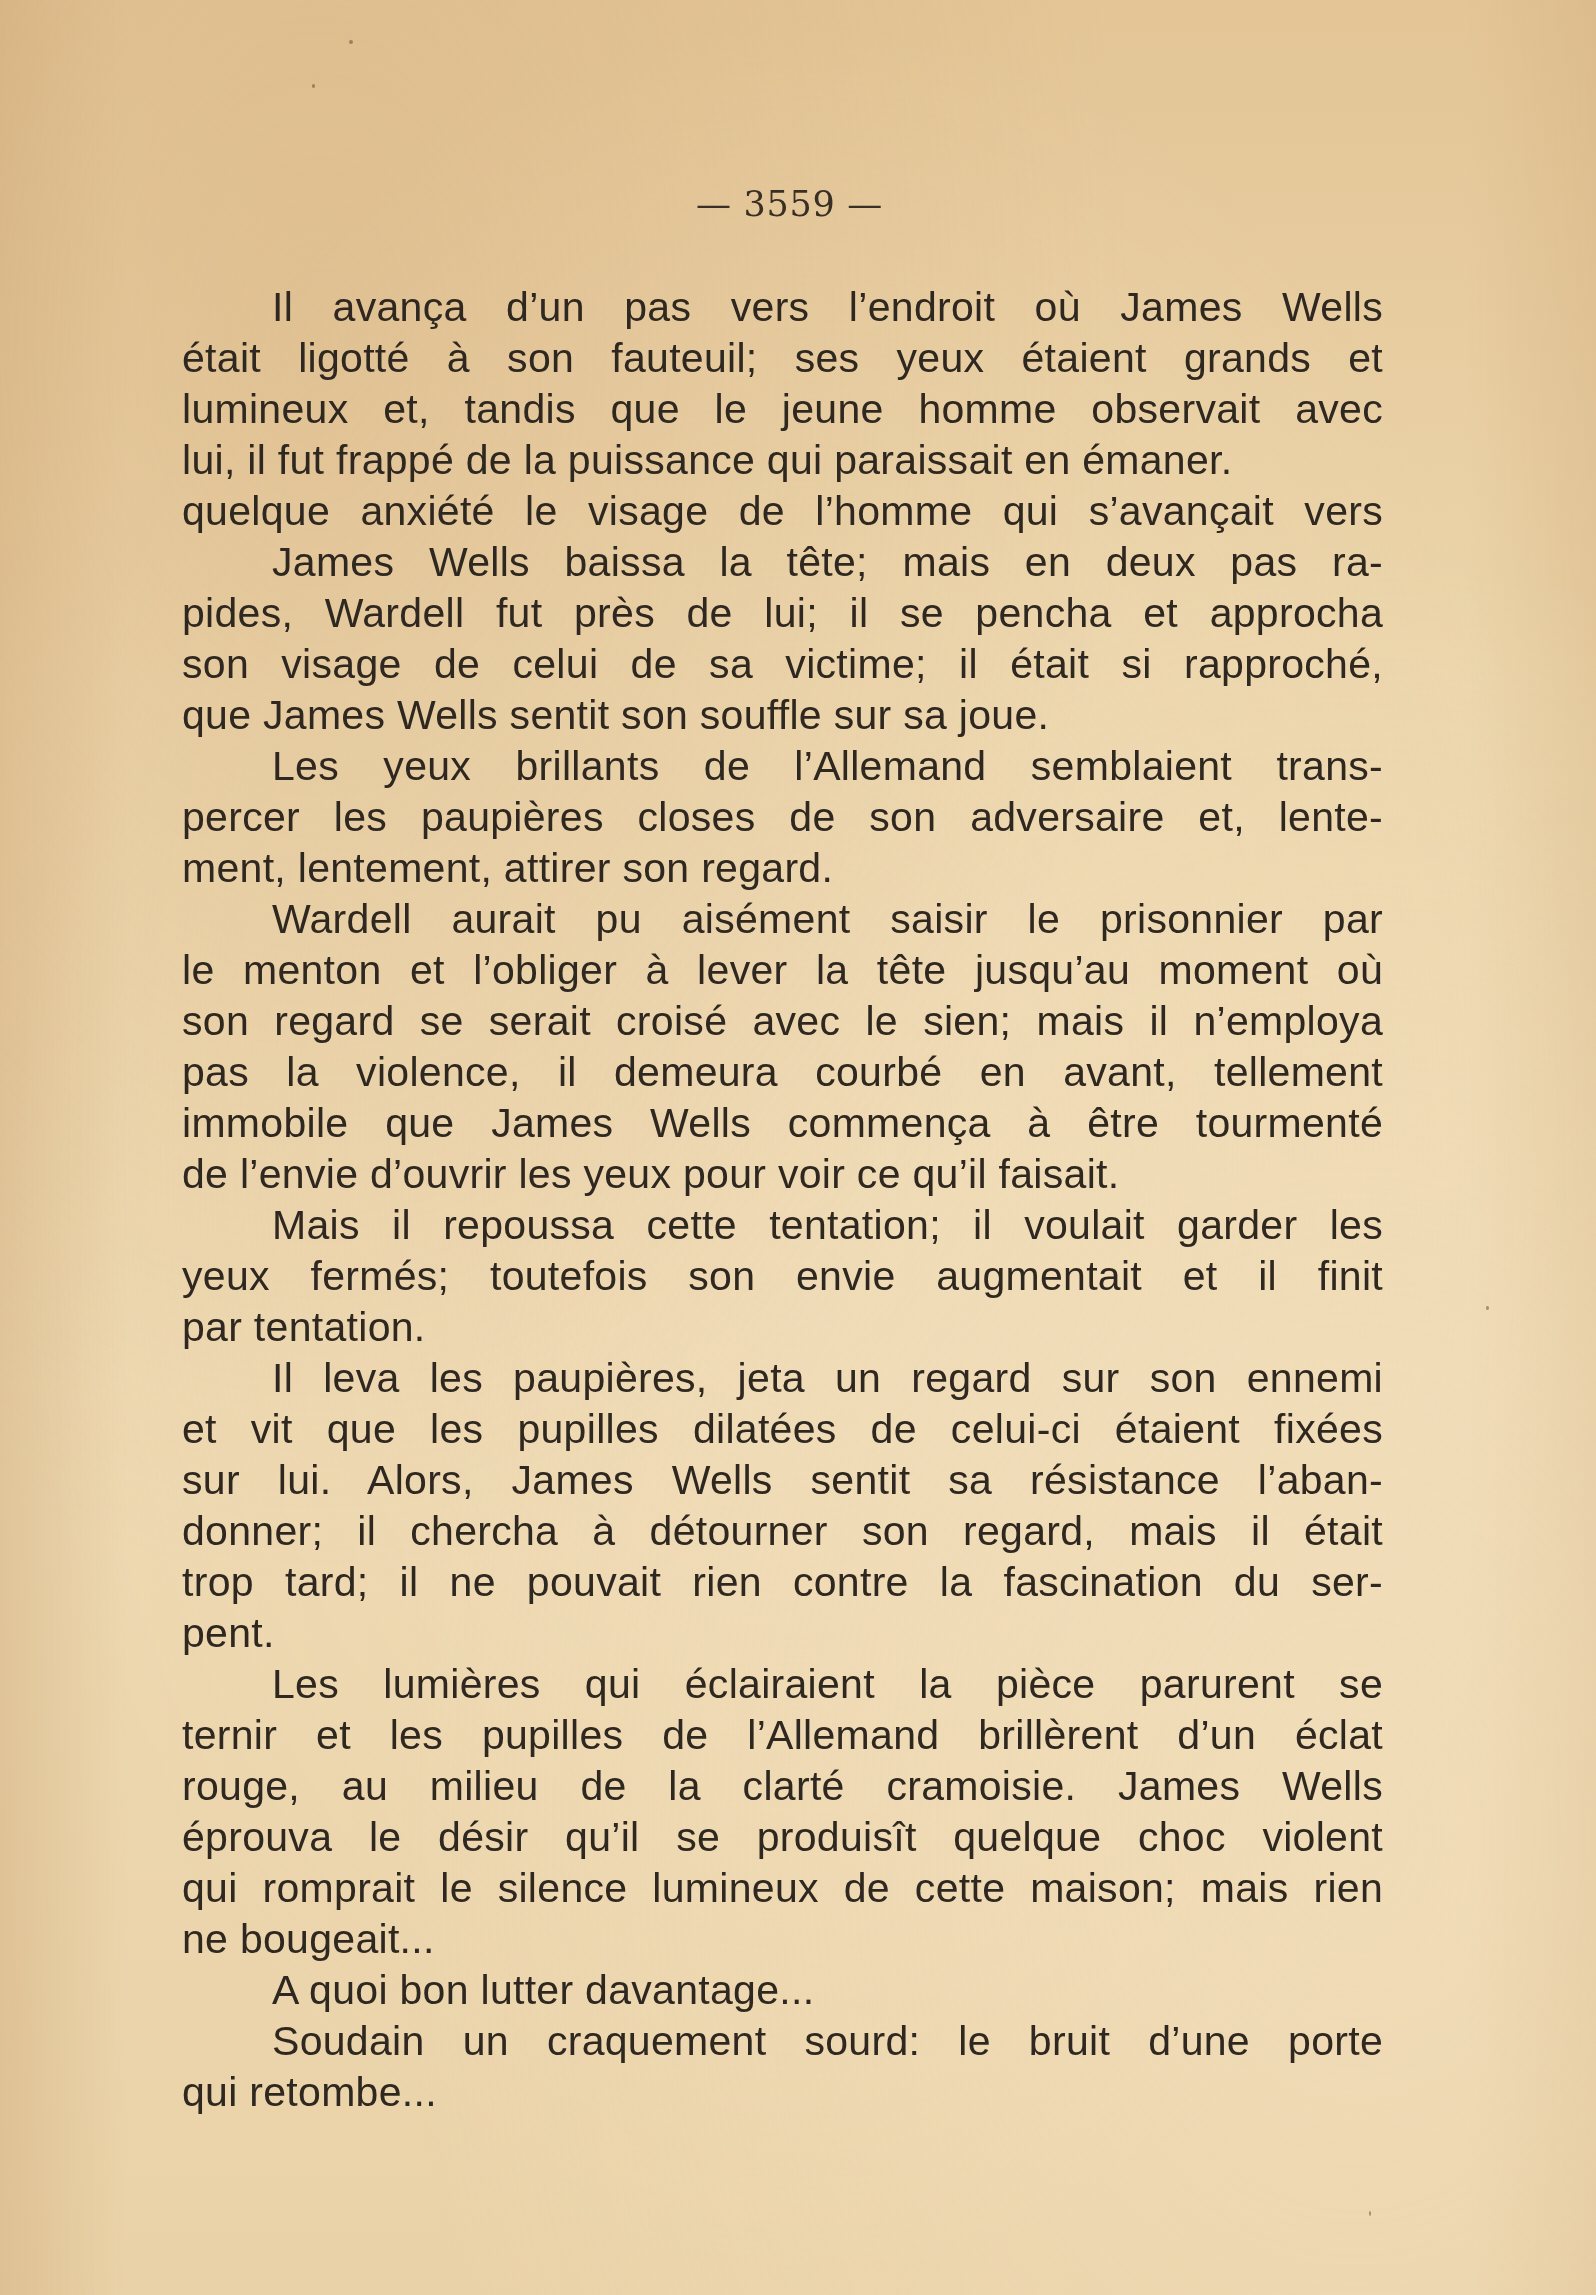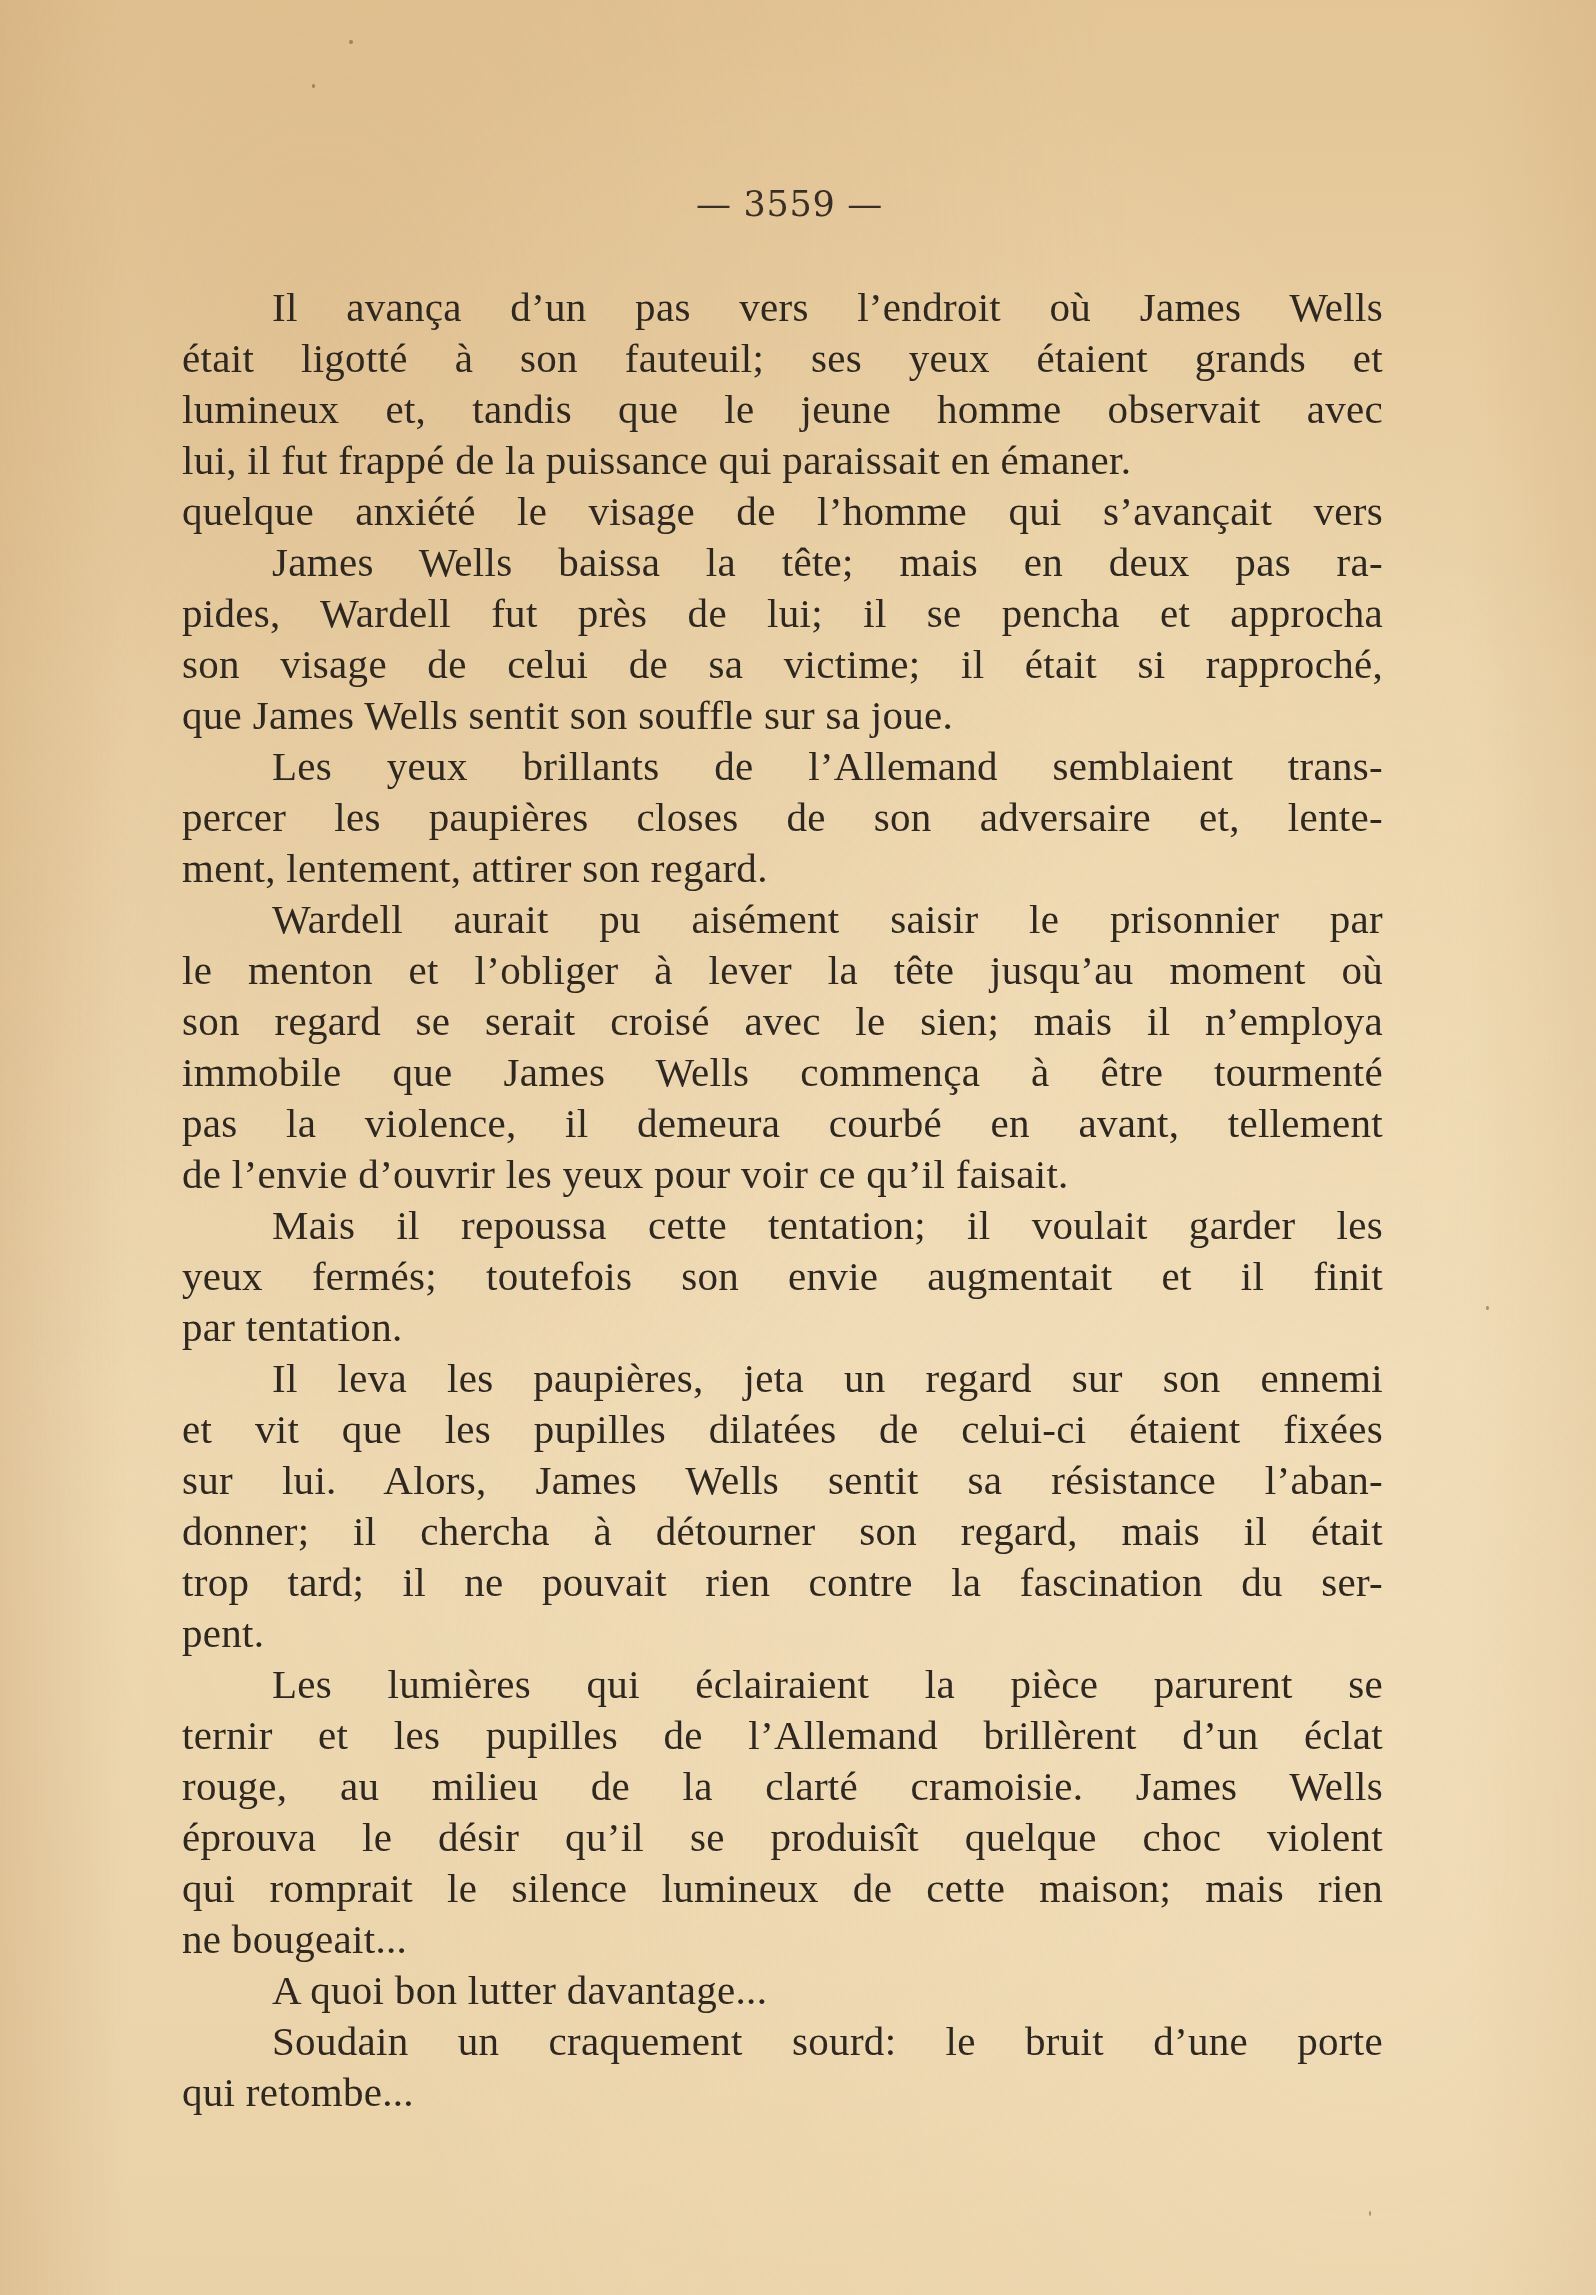--- a/index.html
+++ b/index.html
@@ -34,21 +34,21 @@
     font-family: "DejaVu Serif", serif;
     font-size: 35px;
     color: #3a2f24;
     letter-spacing: 0.7px;
   }
   .text-block {
     position: absolute;
     left: 182px;
     top: 282px;
     width: 1201px;
-    font-family: Liberation Serif, serif;
+    font-family: Liberation Sans, sans-serif;
     font-size: 41px;
     color: #2f2820;
   }
   .line {
     display: block;
     height: 51px;
     line-height: 51px;
     white-space: nowrap;
     text-align: justify;
     text-align-last: justify;
@@ -80,22 +80,22 @@
       <span class="line indent">James Wells baissa la tête; mais en deux pas ra-</span>
       <span class="line">pides, Wardell fut près de lui; il se pencha et approcha</span>
       <span class="line">son visage de celui de sa victime; il était si rapproché,</span>
       <span class="line last">que James Wells sentit son souffle sur sa joue.</span>
       <span class="line indent">Les yeux brillants de l’Allemand semblaient trans-</span>
       <span class="line">percer les paupières closes de son adversaire et, lente-</span>
       <span class="line last">ment, lentement, attirer son regard.</span>
       <span class="line indent">Wardell aurait pu aisément saisir le prisonnier par</span>
       <span class="line">le menton et l’obliger à lever la tête jusqu’au moment où</span>
       <span class="line">son regard se serait croisé avec le sien; mais il n’employa</span>
+      <span class="line">pas la violence, il demeura courbé en avant, tellement</span>
       <span class="line">immobile que James Wells commença à être tourmenté</span>
-      <span class="line">pas la violence, il demeura courbé en avant, tellement</span>
       <span class="line last">de l’envie d’ouvrir les yeux pour voir ce qu’il faisait.</span>
       <span class="line indent">Mais il repoussa cette tentation; il voulait garder les</span>
       <span class="line">yeux fermés; toutefois son envie augmentait et il finit</span>
       <span class="line last">par tentation.</span>
       <span class="line indent">Il leva les paupières, jeta un regard sur son ennemi</span>
       <span class="line">et vit que les pupilles dilatées de celui-ci étaient fixées</span>
       <span class="line">sur lui. Alors, James Wells sentit sa résistance l’aban-</span>
       <span class="line">donner; il chercha à détourner son regard, mais il était</span>
       <span class="line">trop tard; il ne pouvait rien contre la fascination du ser-</span>
       <span class="line last">pent.</span>

